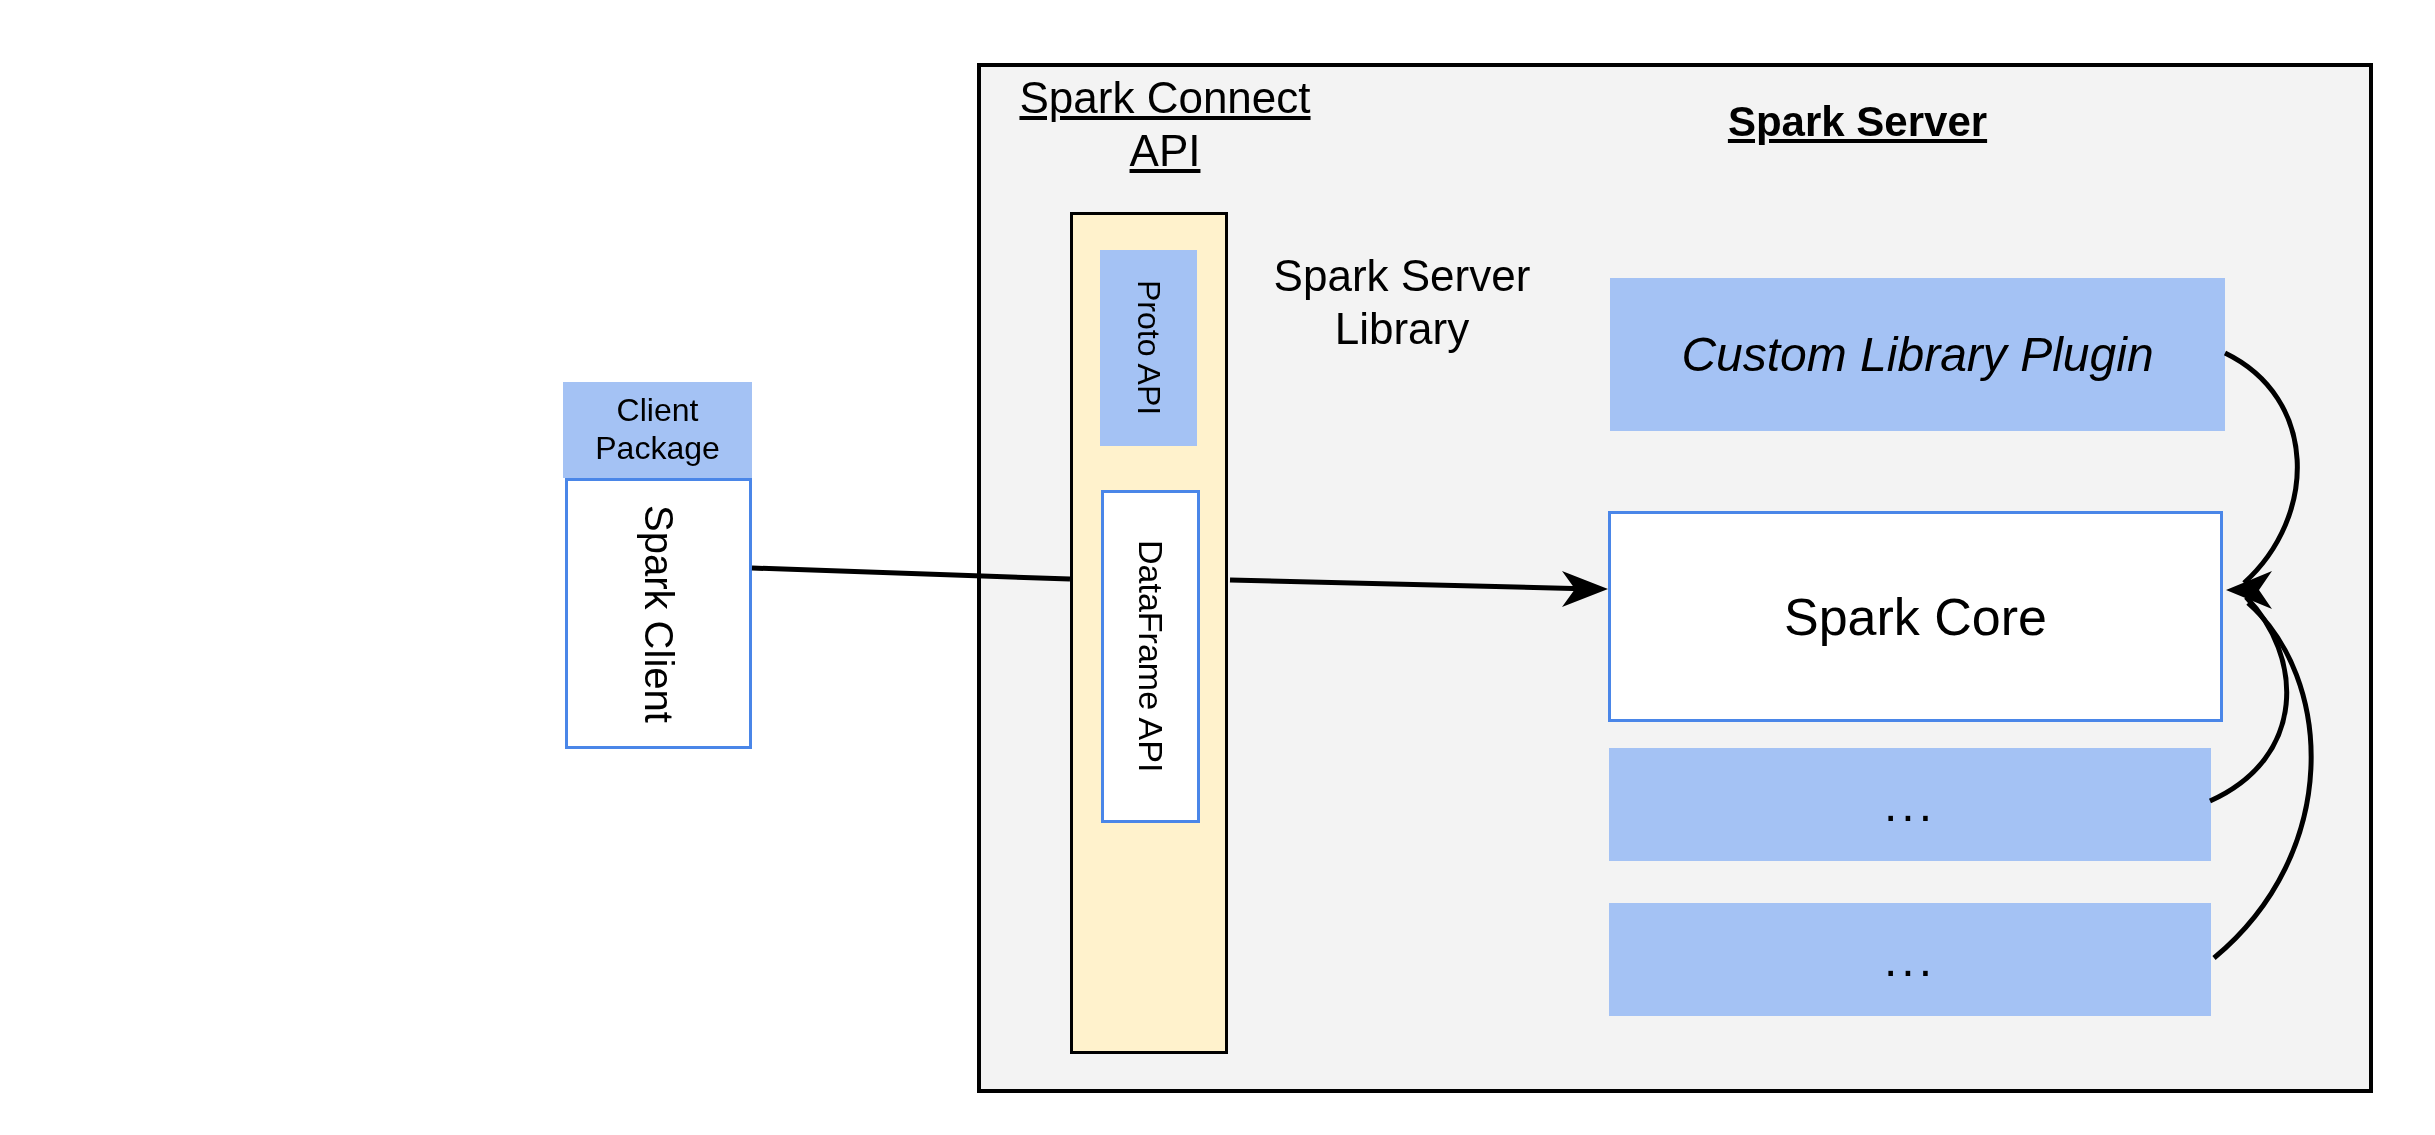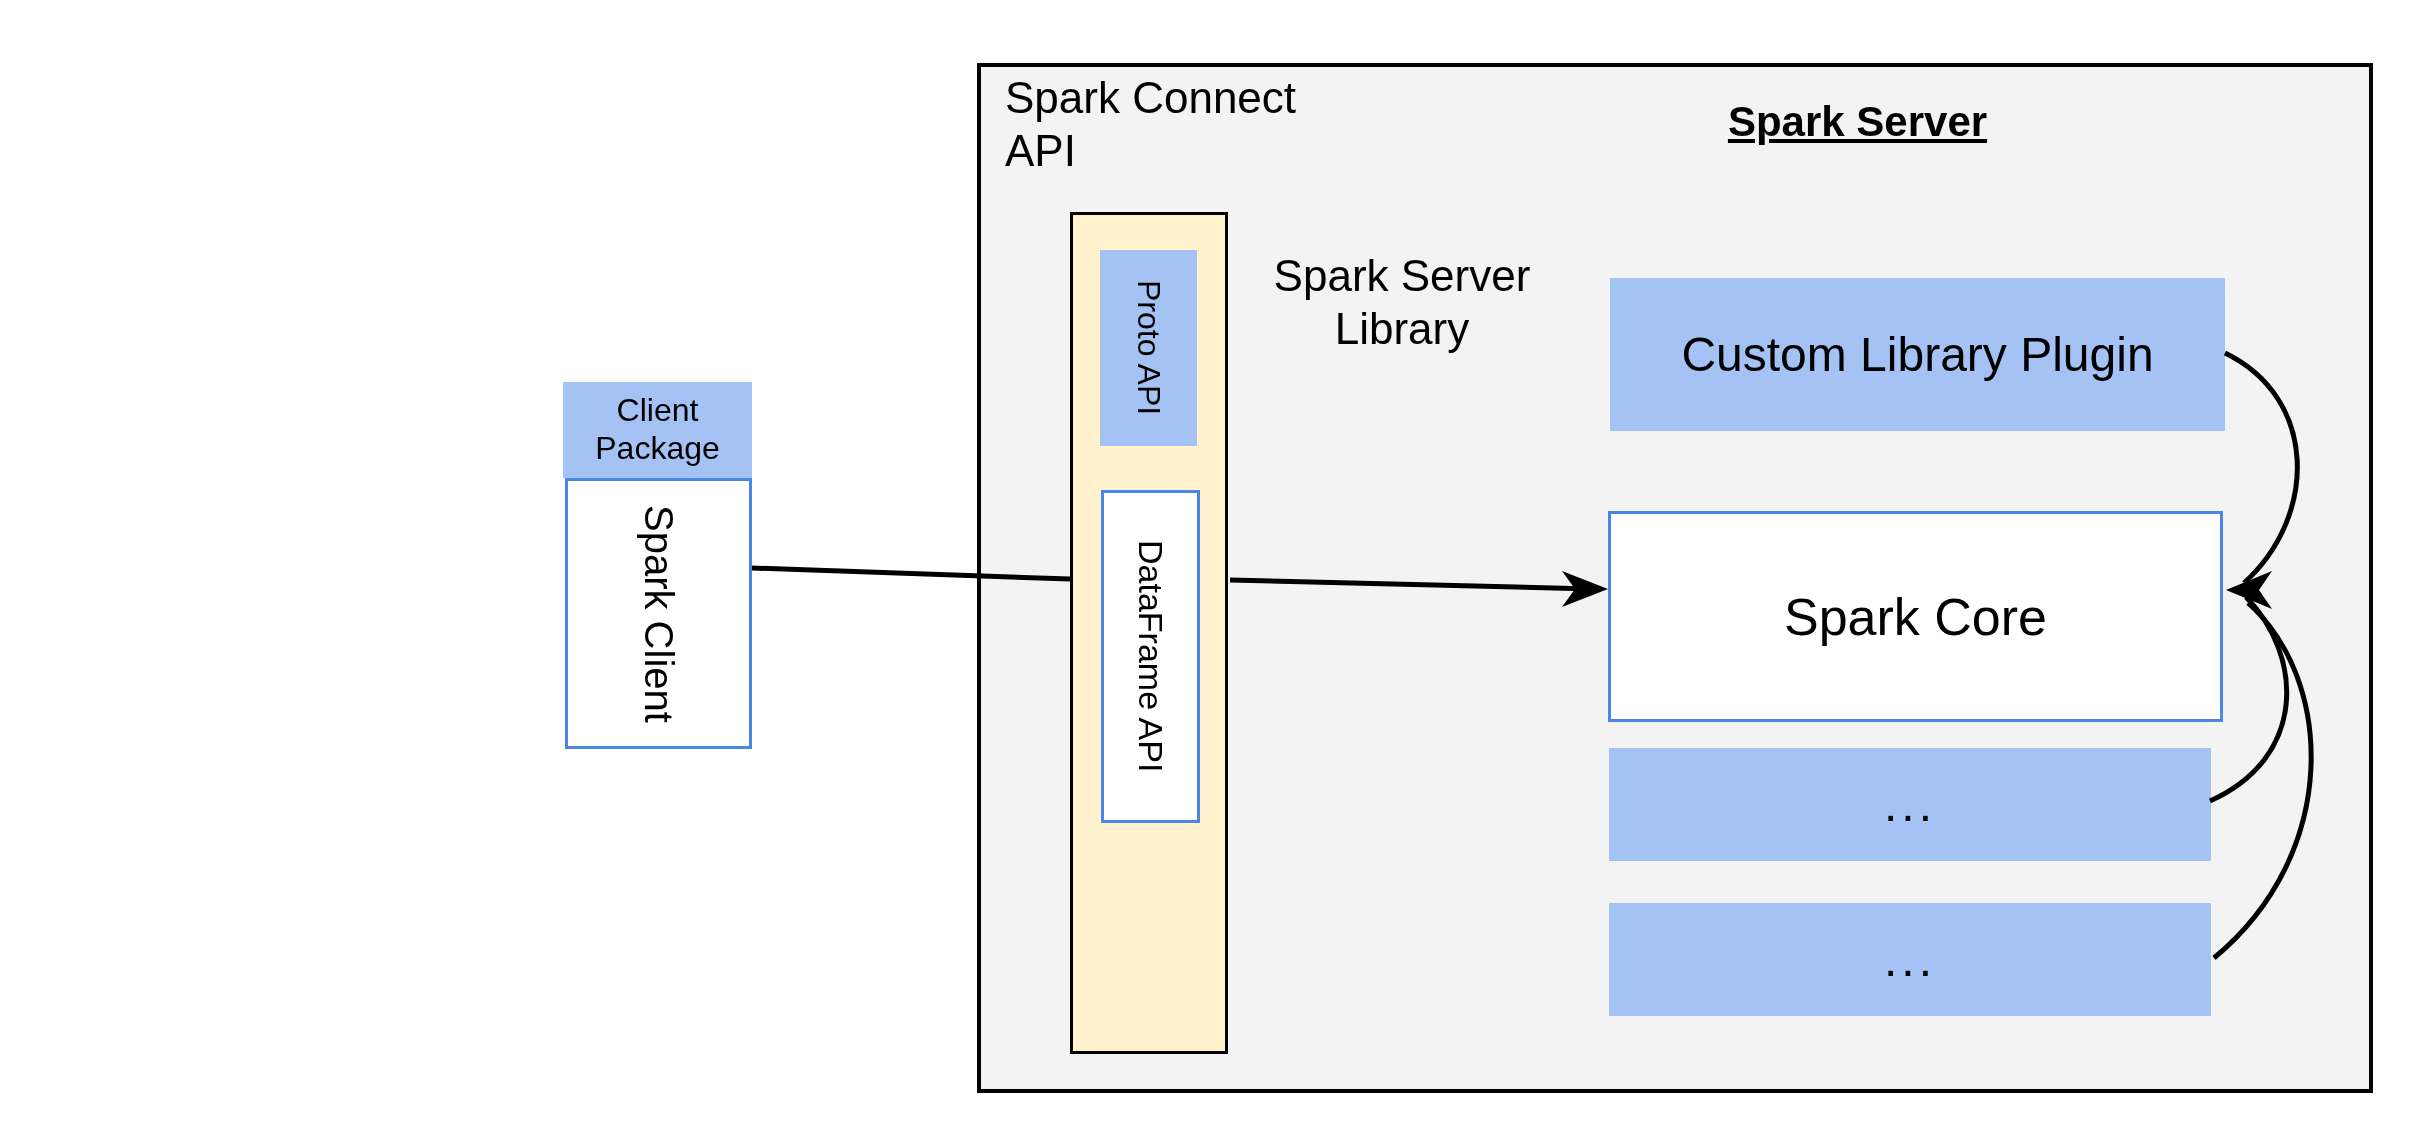--- a/index.html
+++ b/index.html
@@ -26,36 +26,36 @@
   .pkg-box{left:563px; top:382px; width:189px; height:96px;
     background:var(--blue-fill); font-size:32px; line-height:1.18; z-index:3;}
   .sparkclient-box{left:565px; top:478px; width:187px; height:271px;
     background:#fff; border:3px solid var(--blue-border);
     font-size:40px; z-index:3;}
 
   .server-box{left:977px; top:63px; width:1396px; height:1030px;
     background:var(--gray-fill); border:4px solid #000; z-index:0;}
 
   .connect-api-lbl{left:1005px; top:72px; width:320px;
-    font-size:44px; line-height:1.2; z-index:2;}
+    font-size:44px; line-height:1.2; text-align:center; z-index:2;text-decoration:underline;}
   .server-title{left:1700px; top:98px; width:315px;
     font-size:42px; font-weight:bold; text-align:center; z-index:2;text-decoration:underline;}
   .library-lbl{left:1252px; top:250px; width:300px;
     font-size:44px; line-height:1.2; text-align:center; z-index:2;}
 
   .yellow-box{left:1070px; top:212px; width:158px; height:842px;
     background:var(--yellow-fill); border:3px solid #000; z-index:1;}
   .proto-box{left:1100px; top:250px; width:97px; height:196px;
     background:var(--blue-fill); font-size:32px; z-index:2;}
   .dataframe-box{left:1101px; top:490px; width:99px; height:333px;
     background:#fff; border:3px solid var(--blue-border);
     font-size:34px; z-index:2;}
 
   .plugin-box{left:1610px; top:278px; width:615px; height:153px;
-    background:var(--blue-fill); font-size:48px; z-index:1;}
+    background:var(--blue-fill); font-size:48px; z-index:1;font-style:italic;}
   .core-box{left:1608px; top:483px; width:615px; height:211px;
     background:#fff; border:3px solid var(--blue-border);
     font-size:52px; z-index:1;margin-top:28px;}
   .dots-box-1{left:1609px; top:748px; width:602px; height:113px;
     background:var(--blue-fill); font-size:48px; letter-spacing:4px; z-index:1;}
   .dots-box-2{left:1609px; top:903px; width:602px; height:113px;
     background:var(--blue-fill); font-size:48px; letter-spacing:4px; z-index:1;}
 
   #connections{position:absolute; left:0; top:0; z-index:5; pointer-events:none;}
 </style>

